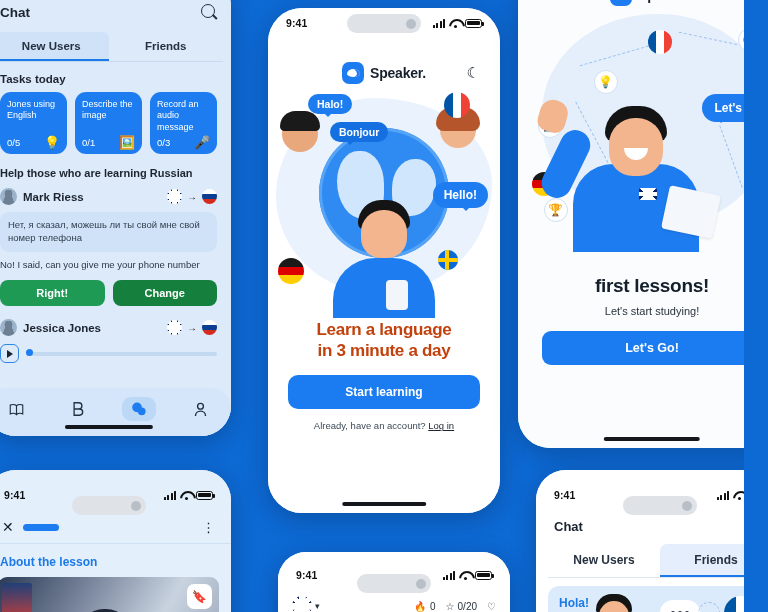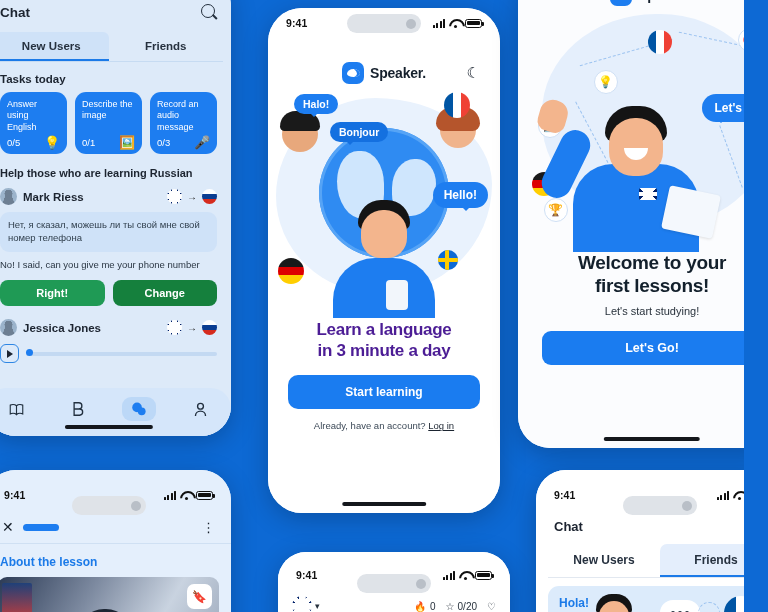--- a/index.html
+++ b/index.html
@@ -144,21 +144,21 @@
     width:130px;height:130px;border-radius:50%;background:#2f8bf2;
     box-shadow:inset 0 0 0 3px #56a4f6; overflow:hidden; }
   .globe::before{content:"";position:absolute;left:14%;top:18%;width:36%;height:52%;
     background:#cfe6fd;border-radius:48% 52% 40% 60%;}
   .globe::after{content:"";position:absolute;right:10%;top:24%;width:34%;height:44%;
     background:#cfe6fd;border-radius:54% 46% 60% 40%;}
   .bub { position:absolute; background:#1d7df0; color:#fff; border-radius:14px;
     padding:4px 9px; font-size:10.5px; font-weight:600; }
   .bub::after{content:"";position:absolute;width:0;height:0;border:6px solid transparent;
     border-top-color:#1d7df0; bottom:-9px; left:14px;}
-  .bub.halo { left:26px; top:8px; }
+  .bub.halo { left:40px; top:8px; }
   .bub.bonjour { left:62px; top:36px; background:#1470e0; }
   .bub.bonjour::after{border-top-color:#1470e0;}
   .bub.hello { right:12px; top:96px; font-size:12px; padding:6px 11px; }
   .bub.hello::after{left:auto;right:16px;}
   .head-k { position:absolute; width:36px;height:36px;border-radius:50%;background:#e8a87c; }
   .head-k::before{content:"";position:absolute;left:-2px;top:-5px;width:40px;height:20px;
     background:#1a1a1a;border-radius:20px 20px 6px 6px;}
   .head-k.left { left:14px; top:30px; }
   .head-k.right { right:24px; top:26px; background:#f0b48c; }
   .head-k.right::before{background:#b5552c;height:24px;width:44px;left:-4px;border-radius:22px 22px 10px 10px;}
@@ -173,21 +173,21 @@
   .kid-main .phone-s{position:absolute;left:52%;bottom:8px;width:22px;height:30px;
     background:#f2f6fb;border-radius:4px;transform:rotate(-6px);}
   .fl-dot { position:absolute; width:26px;height:26px;border-radius:50%; }
   .fl-de { left:10px; bottom:34px; background:linear-gradient(#1a1a1a 0 34%, #dd0000 34% 67%, #ffce00 67% 100%); }
   .fl-fr { right:30px; top:6px; background:linear-gradient(90deg,#0055a4 0 34%, #fff 34% 67%, #ef4135 67% 100%); }
   .fl-se { right:42px; bottom:48px; width:20px;height:20px;
     background:#0d69d4; }
   .fl-se::before{content:"";position:absolute;left:35%;top:0;width:22%;height:100%;background:#fecc00;}
   .fl-se::after{content:"";position:absolute;left:0;top:39%;width:100%;height:22%;background:#fecc00;}
   .fl-se { border-radius:50%; overflow:hidden; }
-  .b-h1 { text-align:center; font-size:17px; font-weight:700; color:#4c1d95;
+  .b-h1 { text-align:center; font-size:17px; font-weight:700; color:#c2410c;
     line-height:1.22; margin:2px 16px 0; letter-spacing:-.3px; }
   .b-cta { margin:14px 20px 0; background:#1a7cf0; color:#fff; text-align:center;
     border-radius:10px; padding:10px 0; font-size:12px; font-weight:600; }
   .b-foot { text-align:center; font-size:9.5px; color:#3d4a58; margin-top:11px; }
   .b-foot u { color:#1b2430; }
 
   
   #phoneC { left: 518px; top: -30px; width: 268px; height: 478px; border-radius: 32px; }
   #phoneC .screen { background:#fbfcfe; display:flex; flex-direction:column; }
   .c-brand { display:flex; align-items:center; justify-content:center; gap:6px; margin-top:14px; }
@@ -294,21 +294,21 @@
 
       <div class="a-tabs">
         <div class="a-tab on">New Users</div>
         <div class="a-tab">Friends</div>
       </div>
 
       <div class="a-section">Tasks today</div>
 
       <div class="a-cards">
         <div class="a-card">
-          <div class="a-card-t">Answer using English</div>
+          <div class="a-card-t">Jones using English</div>
           <div class="a-card-c">0/5</div>
           <span class="a-emoji">💡</span>
         </div>
         <div class="a-card">
           <div class="a-card-t">Describe the image</div>
           <div class="a-card-c">0/1</div>
           <span class="a-emoji">🖼️</span>
         </div>
         <div class="a-card">
           <div class="a-card-t">Record an audio message</div>
@@ -480,21 +480,21 @@
             <div class="hand"></div>
           <div class="hair"></div>
             <div class="face"></div>
             <div class="smile"></div>
           <div class="paper"></div>
           <span class="flag flag-gb gbbadge" style="width:18px;height:12px;border-radius:2px"></span>
         </div>
       </div>
 
       <div class="c-h1">
-        <span>Welcome to your</span><br>
+        <br>
         <span>first lessons!</span>
       </div>
       <div class="c-sub">Let's start studying!</div>
       <div class="c-cta">Let's Go!</div>
 
       <div class="homebar"></div>
     </div>
   </div>
 
   <div class="phone tinted" id="phoneD">

